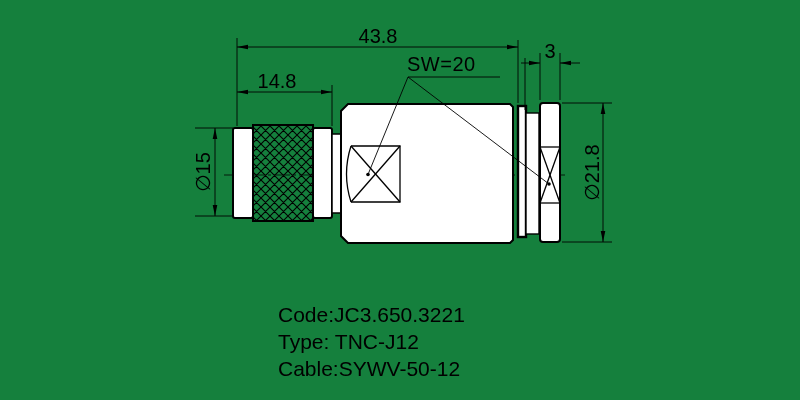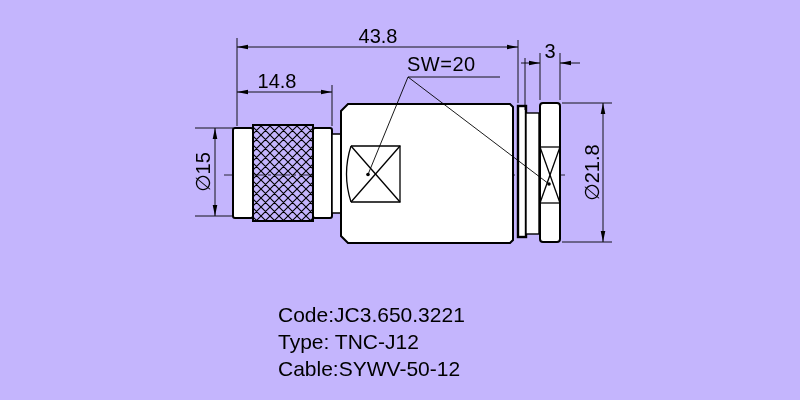--- a/index.html
+++ b/index.html
@@ -1,19 +1,19 @@
 <!DOCTYPE html>
 <html><head>
 <meta charset="utf-8">
 <style>
   html,body{margin:0;padding:0;background:#ffffff;}
   .canvas{
     position:relative;
     width:800px;height:400px;
-    background:#c4b5fd;
+    background:#15803d;
     font-family:"Liberation Sans","DejaVu Sans",sans-serif;
     overflow:hidden;
   }
   svg text{
     font-family:"Liberation Sans","DejaVu Sans",sans-serif;
     fill:#000;
   }
   .dim-label{font-size:20px;}
   .sw-label{font-size:20px;letter-spacing:0.5px;}
   .note-label{font-size:21px;}

